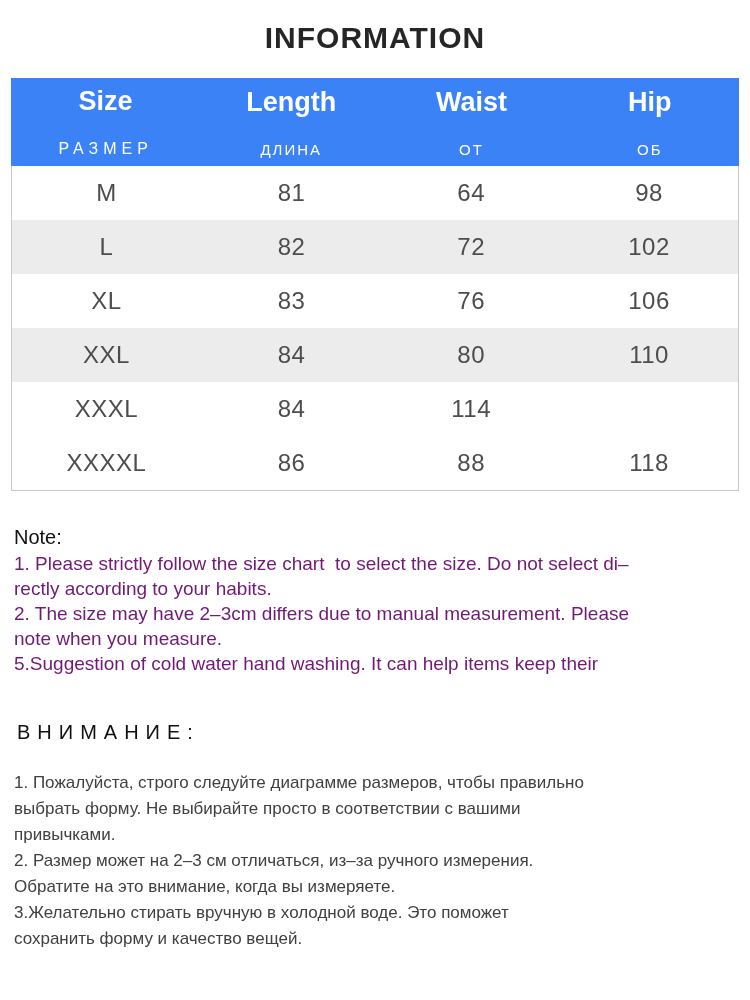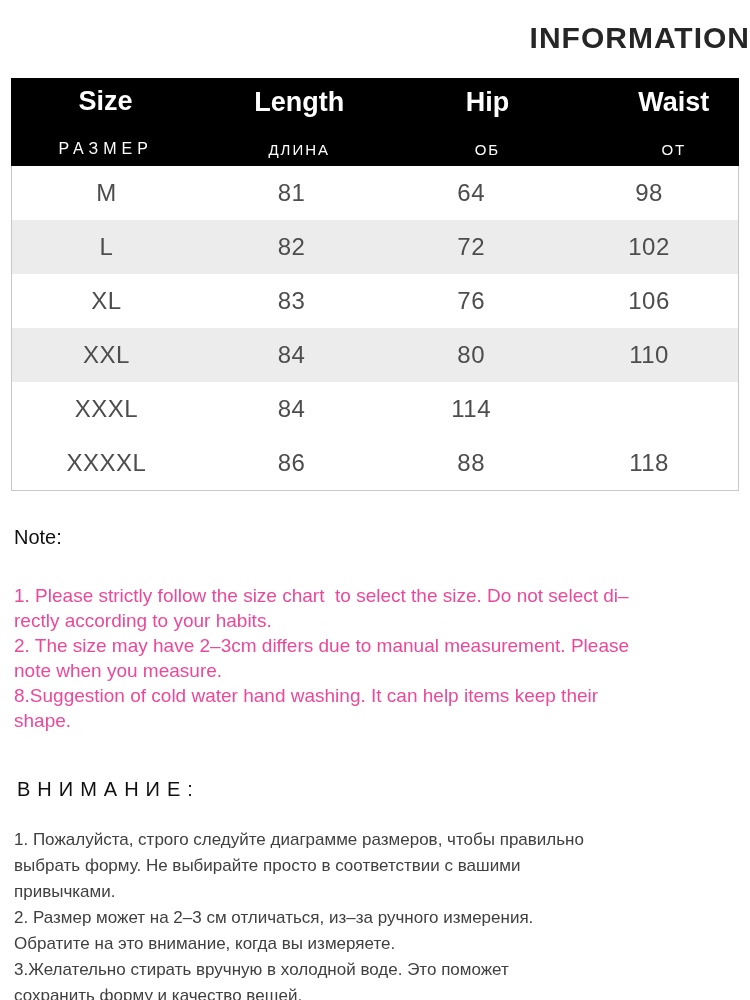--- a/index.html
+++ b/index.html
@@ -9,36 +9,35 @@
     background: #ffffff;
     font-family: "Liberation Sans", sans-serif;
     overflow: hidden;
   }
 
   
   .page-title {
     margin-top: 20px;
     height: 36px;
     line-height: 36px;
-    text-align: right;
+    text-align: center;
     font-size: 30px;
     font-weight: 700;
     letter-spacing: 1px;
     color: #262626;
   }
 
   
   .size-table { margin: 22px 11px 0 11px; }
   .thead {
-    background: #000000;
+    background: #3b82f6;
     color: #ffffff;
     display: grid;
     grid-template-columns: 26% 25% 24.5% 24.5%;
     height: 88px;
-    gap: 8px;
   }
   .hcell {
     display: flex;
     flex-direction: column;
     align-items: center;
     justify-content: center;
     gap: 7px;
   }
   .hcell .en { font-size: 27px; font-weight: 700; }
   .hcell .ru { font-size: 15px; letter-spacing: 2px; margin-top: 16px; }
@@ -62,24 +61,24 @@
   .trow:nth-child(2), .trow:nth-child(4) { background: #ececec; }
 
   
   .note-section { margin: 32px 14px 0 14px; }
   .note-heading {
     font-size: 20px;
     color: #101010;
     line-height: 28px;
   }
   .note-lines {
-    margin-top: 32px;
+    margin-top: 0;
     font-size: 19px;
     line-height: 25px;
-    color: #ec4899;
+    color: #701a75;
   }
   .note-lines div { white-space: pre-wrap; }
 
   
   .attention-section { margin: 44px 14px 0 17px; }
   .attention-heading {
     font-size: 20px;
     letter-spacing: 7px;
     color: #101010;
     line-height: 24px;
@@ -102,26 +101,26 @@
   <div class="thead">
     <div class="hcell">
       <span class="en">Size</span>
       <span class="ru">РАЗМЕР</span>
     </div>
     <div class="hcell">
       <span class="en">Length</span>
       <span class="ru">ДЛИНА</span>
     </div>
     <div class="hcell">
+      <span class="en">Waist</span>
+      <span class="ru">ОТ</span>
+    </div>
+    <div class="hcell">
       <span class="en">Hip</span>
       <span class="ru">ОБ</span>
-    </div>
-    <div class="hcell">
-      <span class="en">Waist</span>
-      <span class="ru">ОТ</span>
     </div>
   </div>
 
   <div class="tbody">
     <div class="trow">
       <span>M</span>
       <span>81</span>
       <span>64</span>
       <span>98</span>
     </div>
@@ -157,22 +156,21 @@
   </div>
 </div>
 
 <div class="note-section">
   <div class="note-heading">Note:</div>
   <div class="note-lines">
     <div>1. Please strictly follow the size chart  to select the size. Do not select di–</div>
     <div>rectly according to your habits.</div>
     <div>2. The size may have 2–3cm differs due to manual measurement. Please</div>
     <div>note when you measure.</div>
-    <div>8.Suggestion of cold water hand washing. It can help items keep their</div>
-    <div>shape.</div>
+    <div>5.Suggestion of cold water hand washing. It can help items keep their</div>
   </div>
 </div>
 
 <div class="attention-section">
   <div class="attention-heading">ВНИМАНИЕ:</div>
   <div class="attention-lines">
     <div>1. Пожалуйста, строго следуйте диаграмме размеров, чтобы правильно</div>
     <div>выбрать форму. Не выбирайте просто в соответствии с вашими</div>
     <div>привычками.</div>
     <div>2. Размер может на 2–3 см отличаться, из–за ручного измерения.</div>

